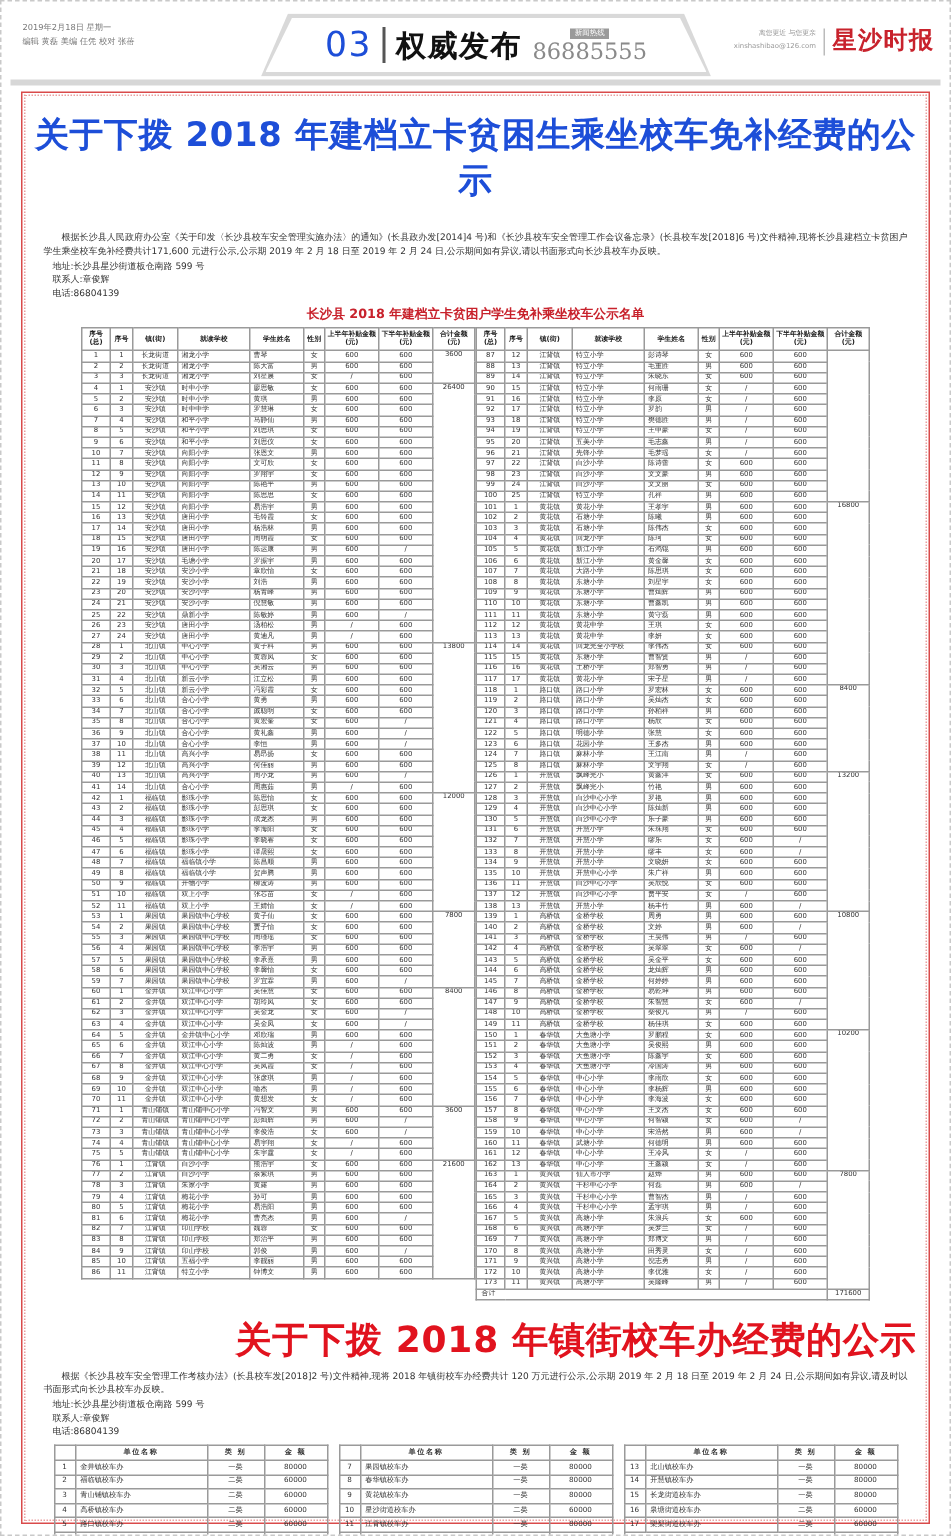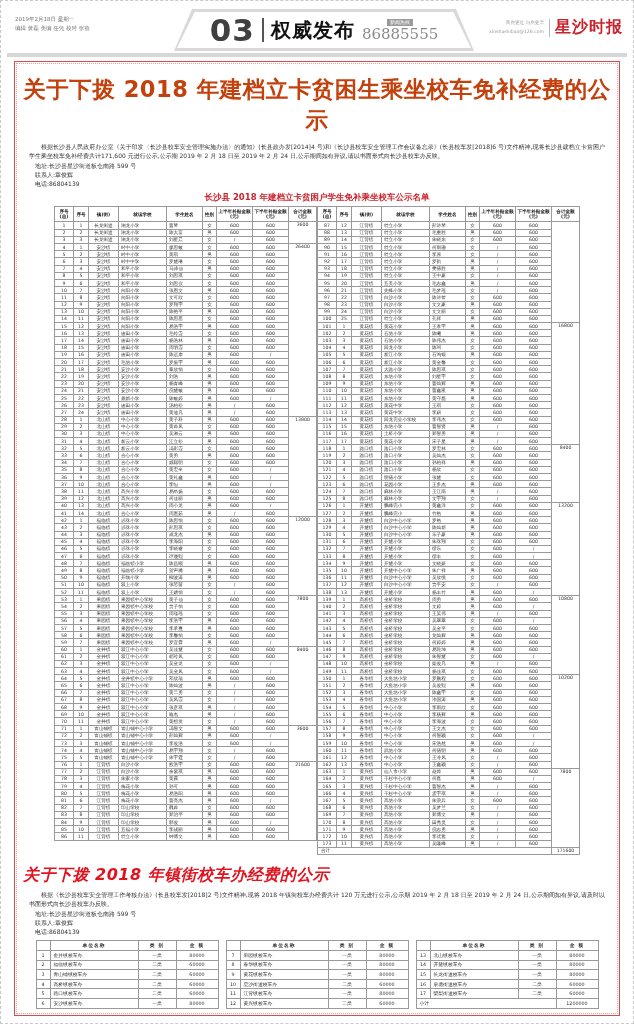--- a/index.html
+++ b/index.html
@@ -10,40 +10,40 @@
   .masthead{position:absolute;left:6px;right:6px;top:6px;height:46px;
             border-bottom:4px solid #d7d7d7;}
   .mh-left{position:absolute;left:8px;top:8px;font-size:5.5px;color:#777;line-height:1.7;}
   .mh-banner{position:absolute;left:167px;top:2px;width:300px;height:42px;background:#d9d9d9;
              -webkit-clip-path:polygon(6% 0,94% 0,100% 100%,0 100%);
              clip-path:polygon(6% 0,94% 0,100% 100%,0 100%);}
   .mh-banner-inner{position:absolute;left:3px;top:3px;right:3px;bottom:3px;background:#fff;
              -webkit-clip-path:polygon(6% 0,94% 0,100% 100%,0 100%);
              clip-path:polygon(6% 0,94% 0,100% 100%,0 100%);
              display:flex;align-items:center;justify-content:center;gap:7px;}
-  .mh-pageno{font-size:31px;color:#404040;font-weight:700;letter-spacing:1px;}
+  .mh-pageno{font-size:23px;color:#1d4ed8;font-weight:400;letter-spacing:1px;}
   .mh-divider{width:2px;height:24px;background:#555;}
   .mh-section{font-size:20px;font-weight:900;color:#111;letter-spacing:1px;text-align:center;}
   .mh-hotline{display:flex;flex-direction:column;align-items:center;line-height:1;}
   .mh-hotline-label{font-size:5px;color:#fff;background:#9a9a9a;padding:1px 3px;}
   .mh-hotline-number{font-size:15px;color:#8a8a8a;font-family:"DejaVu Serif",serif;margin-top:1px;}
   .mh-right{position:absolute;right:4px;top:10px;display:flex;align-items:center;gap:5px;}
   .mh-slogan{font-size:4.6px;color:#999;text-align:right;line-height:1.8;}
   .mh-logo-sep{width:1px;height:18px;background:#bbb;}
   .mh-logo{font-size:16px;font-weight:900;color:#c8222c;letter-spacing:1px;}
   
   .notice-frame{position:absolute;left:13px;right:13px;top:60px;bottom:7px;
                 border:1px solid #d94a4a;}
   .notice-frame::after{content:"";position:absolute;left:1px;right:1px;top:1px;bottom:1px;
                 border:1px dotted #e9a0a0;pointer-events:none;}
   
-  .big-title{margin:12px 8px 6px;text-align:center;font-size:22.5px;font-weight:900;
-             color:#c2410c;letter-spacing:0.5px;}
-  .big-title2{margin:10px 8px 4px;text-align:left;font-size:16px;font-weight:900;
-             color:#e1131e;letter-spacing:0.5px;font-style:italic;}
+  .big-title{margin:12px 8px 18px;text-align:center;font-size:22.5px;font-weight:900;
+             color:#1d4ed8;letter-spacing:0.5px;}
+  .big-title2{margin:10px 8px 4px;text-align:right;font-size:24px;font-weight:900;
+             color:#e1131e;letter-spacing:0.5px;}
   .para{margin:2px 14px 0;font-size:6px;line-height:1.55;color:#333;text-align:justify;}
   .para .indent{text-indent:12px;}
   .para .plain{text-indent:6px;}
   
   .tbl-title{margin:4px 0 2px;text-align:center;font-size:8.5px;font-weight:700;color:#c8222c;}
   .main-tables{display:flex;justify-content:center;align-items:flex-start;margin:0 16px;}
   table{border-collapse:collapse;table-layout:fixed;}
   .roster{font-size:4.6px;}
   .roster th,.roster td{border:0.5px solid #9a9a9a;padding:0 1px;text-align:center;
         height:6.2px;line-height:1.12;overflow:hidden;white-space:nowrap;color:#333;}

